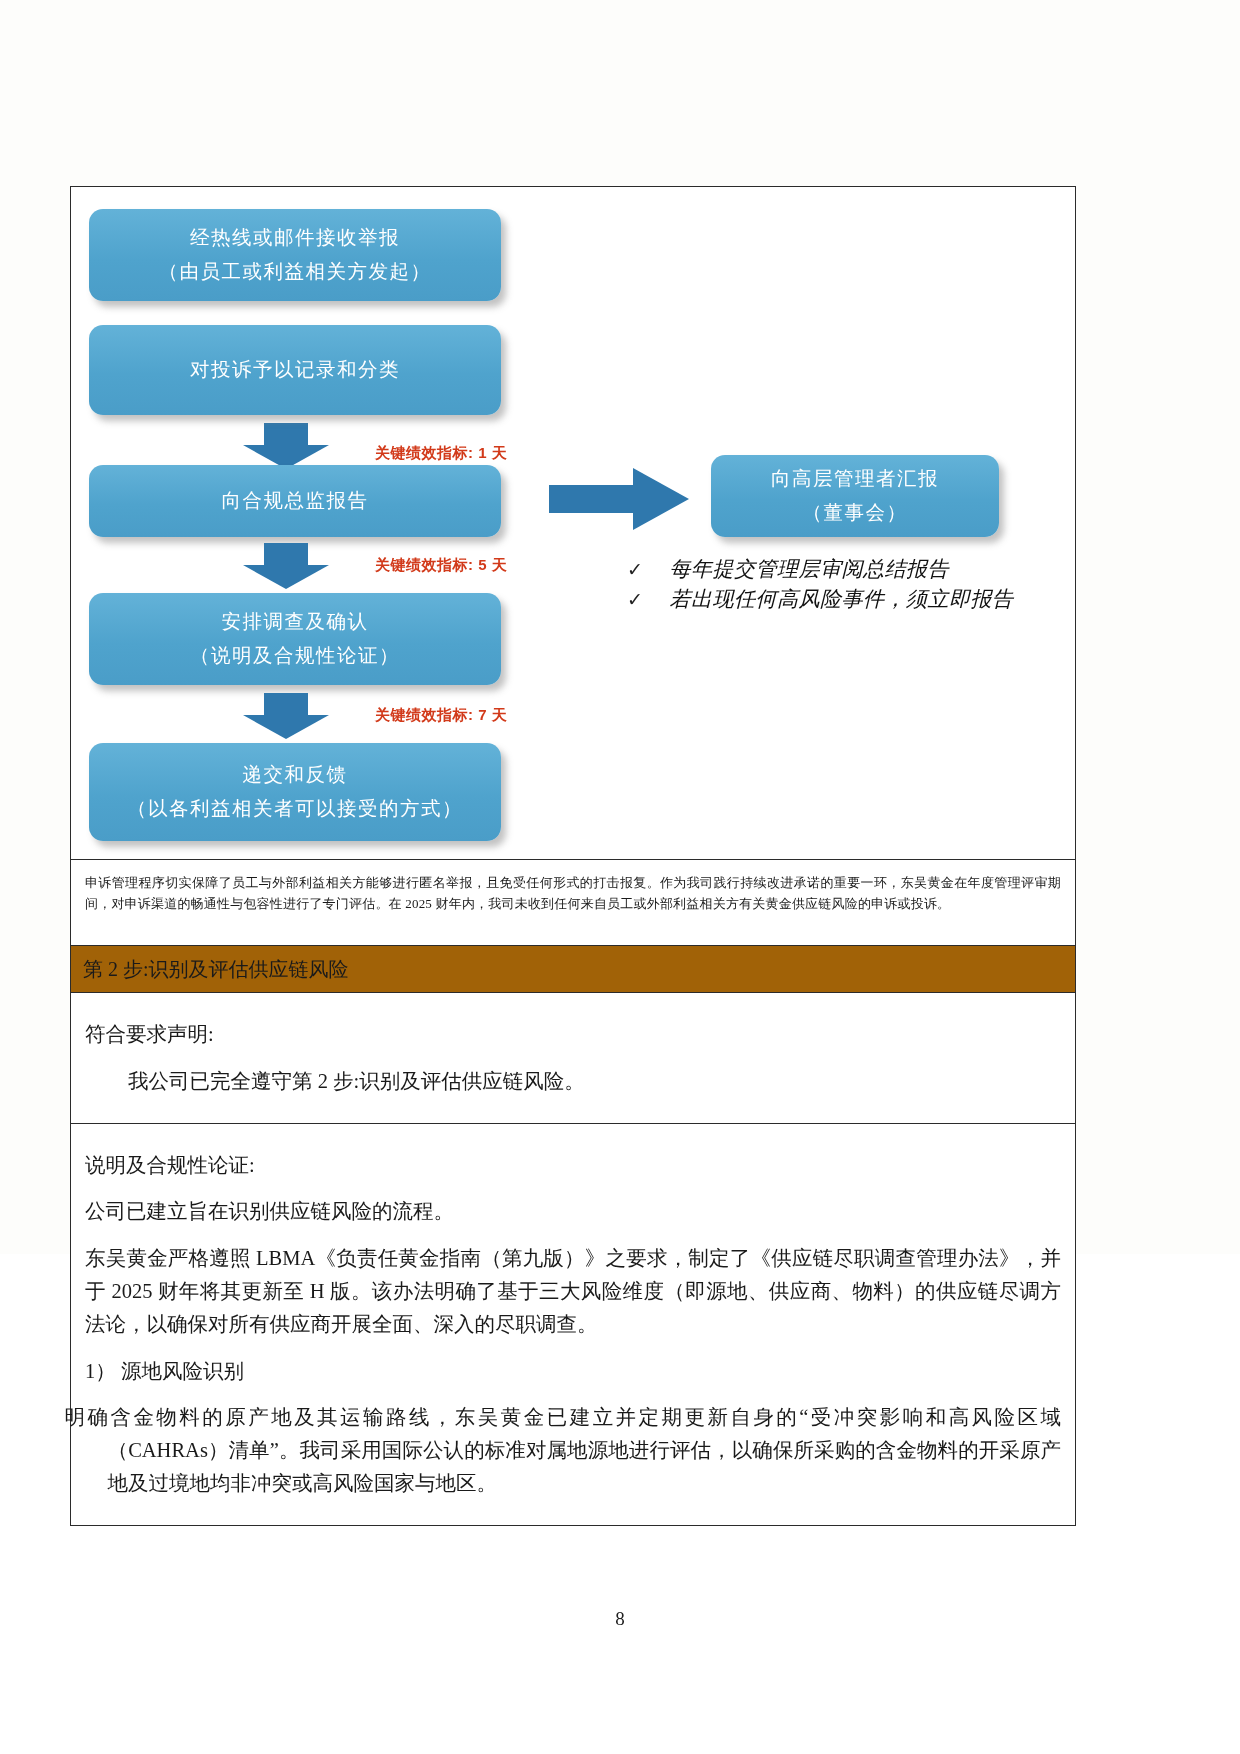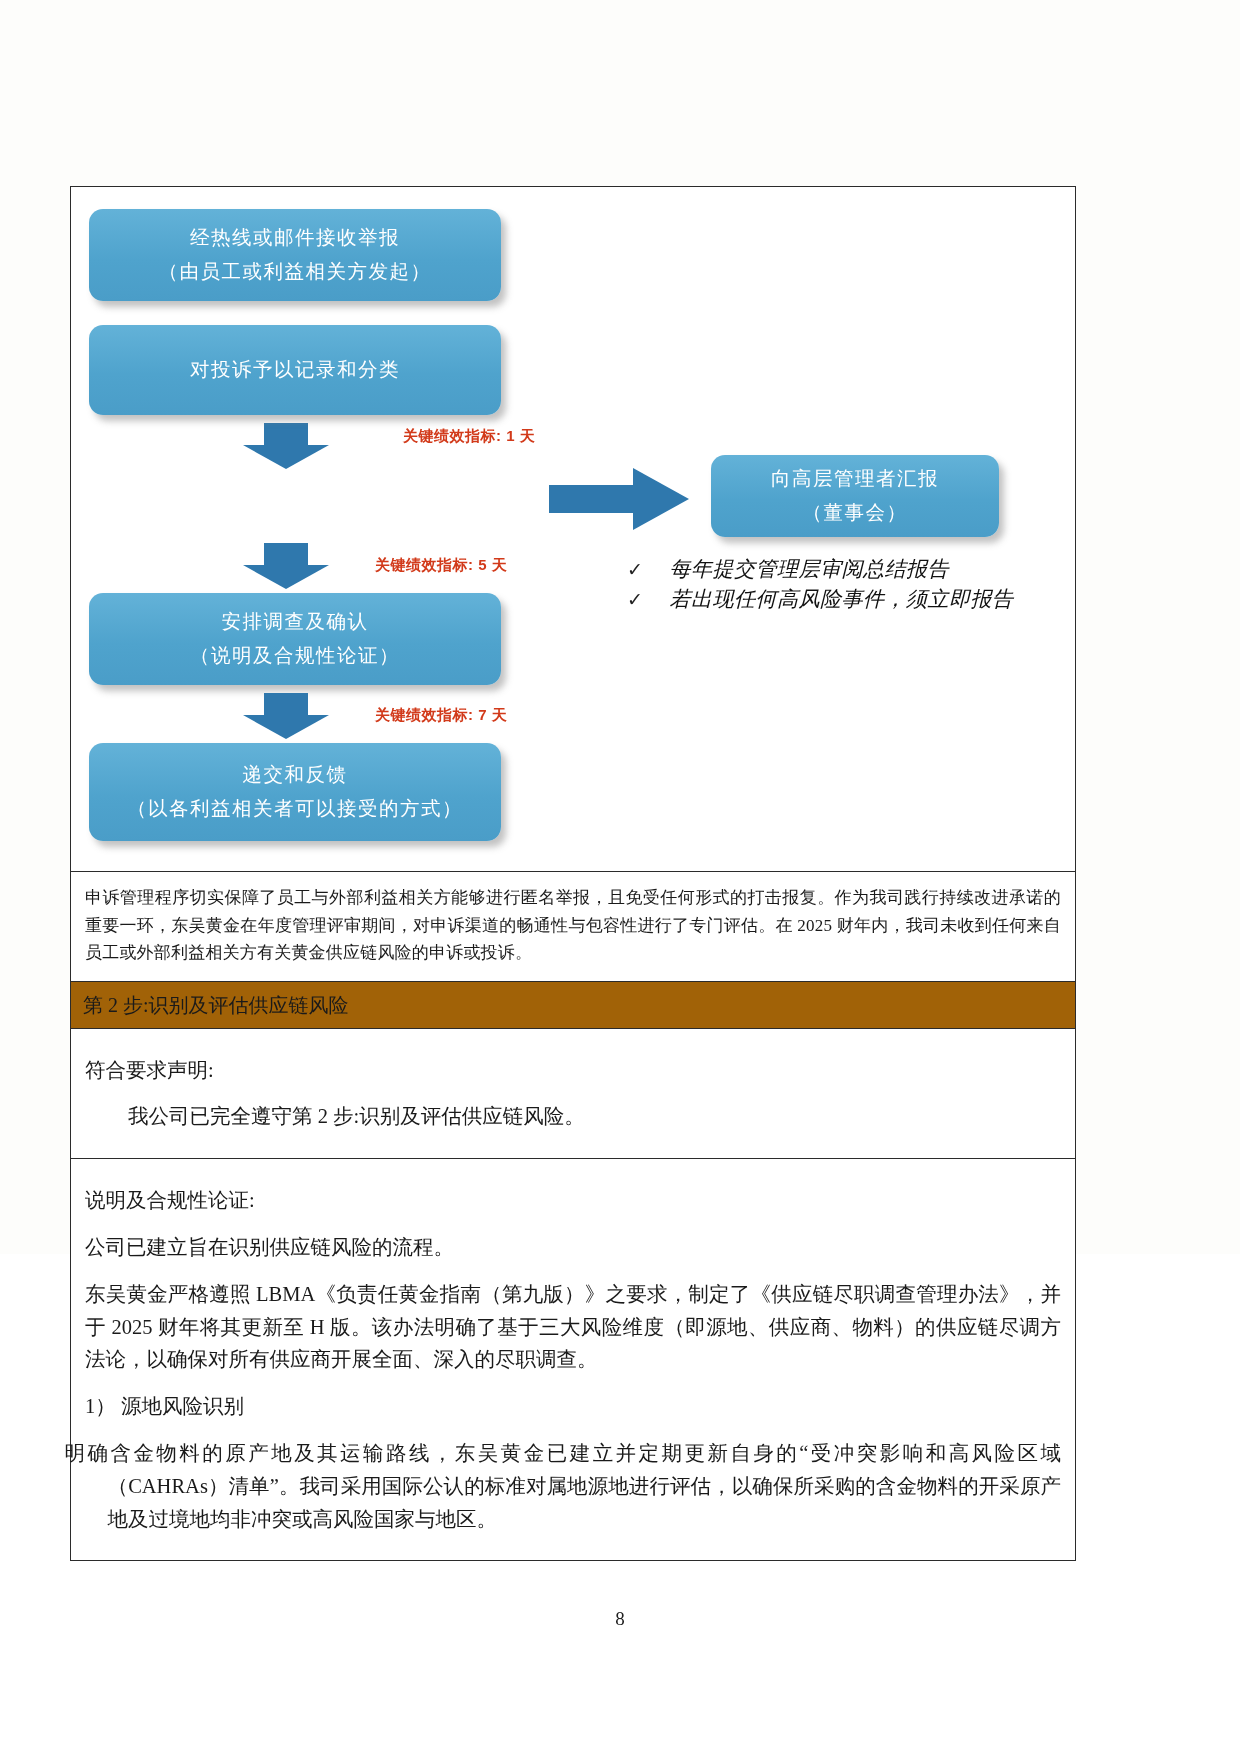--- a/index.html
+++ b/index.html
@@ -114,21 +114,21 @@
   
   .kpi {
     position: absolute;
     color: #d23a1a;
     font-family: "Liberation Sans", sans-serif;
     font-weight: bold;
     font-size: 15px;
     letter-spacing: 0.5px;
     white-space: nowrap;
   }
-  .kpi1 { left: 304px; top: 240px; margin-left: 28px; }
+  .kpi1 { left: 304px; top: 257px; }
   .kpi2 { left: 304px; top: 369px; }
   .kpi3 { left: 304px; top: 519px; }
 
   
   .check-list {
     position: absolute;
     left: 556px;
     top: 368px;
     width: 400px;
   }
@@ -146,26 +146,25 @@
     font-family: "DejaVu Sans", sans-serif;
     font-style: normal;
     font-size: 19px;
     color: #222;
     line-height: 1.5;
   }
 
   
   .para-block {
     border-top: 1.6px solid #2b2b2b;
-    padding: 12px 14px 14px 14px;
-    font-size: 17px;
+    padding: 12px 14px 31px 14px;
+    font-size: 13px;
     line-height: 1.62;
     text-align: justify;
     letter-spacing: 0.2px;
-    margin-top: 12px;
   }
 
   
   .row {
     border-top: 1.6px solid #2b2b2b;
     padding: 25px 14px;
     font-size: 20.5px;
     line-height: 1.6;
     text-align: justify;
   }
@@ -214,20 +213,23 @@
         <div class="shaft"></div>
           <div class="head"></div>
       </div>
 
       <div class="flow-box fb2">
         <span>对投诉予以记录和分类</span>
       </div>
 
       <div class="kpi kpi1">关键绩效指标: 1 天</div>
 
+      <div class="flow-box fb3">
+        <span>向合规总监报告</span>
+      </div>
 
       <div class="arrow-down ad2">
         <div class="shaft"></div>
           <div class="head"></div>
       </div>
 
       <div class="kpi kpi2">关键绩效指标: 5 天</div>
 
       <div class="flow-box fb4">
         <span>安排调查及确认</span>

